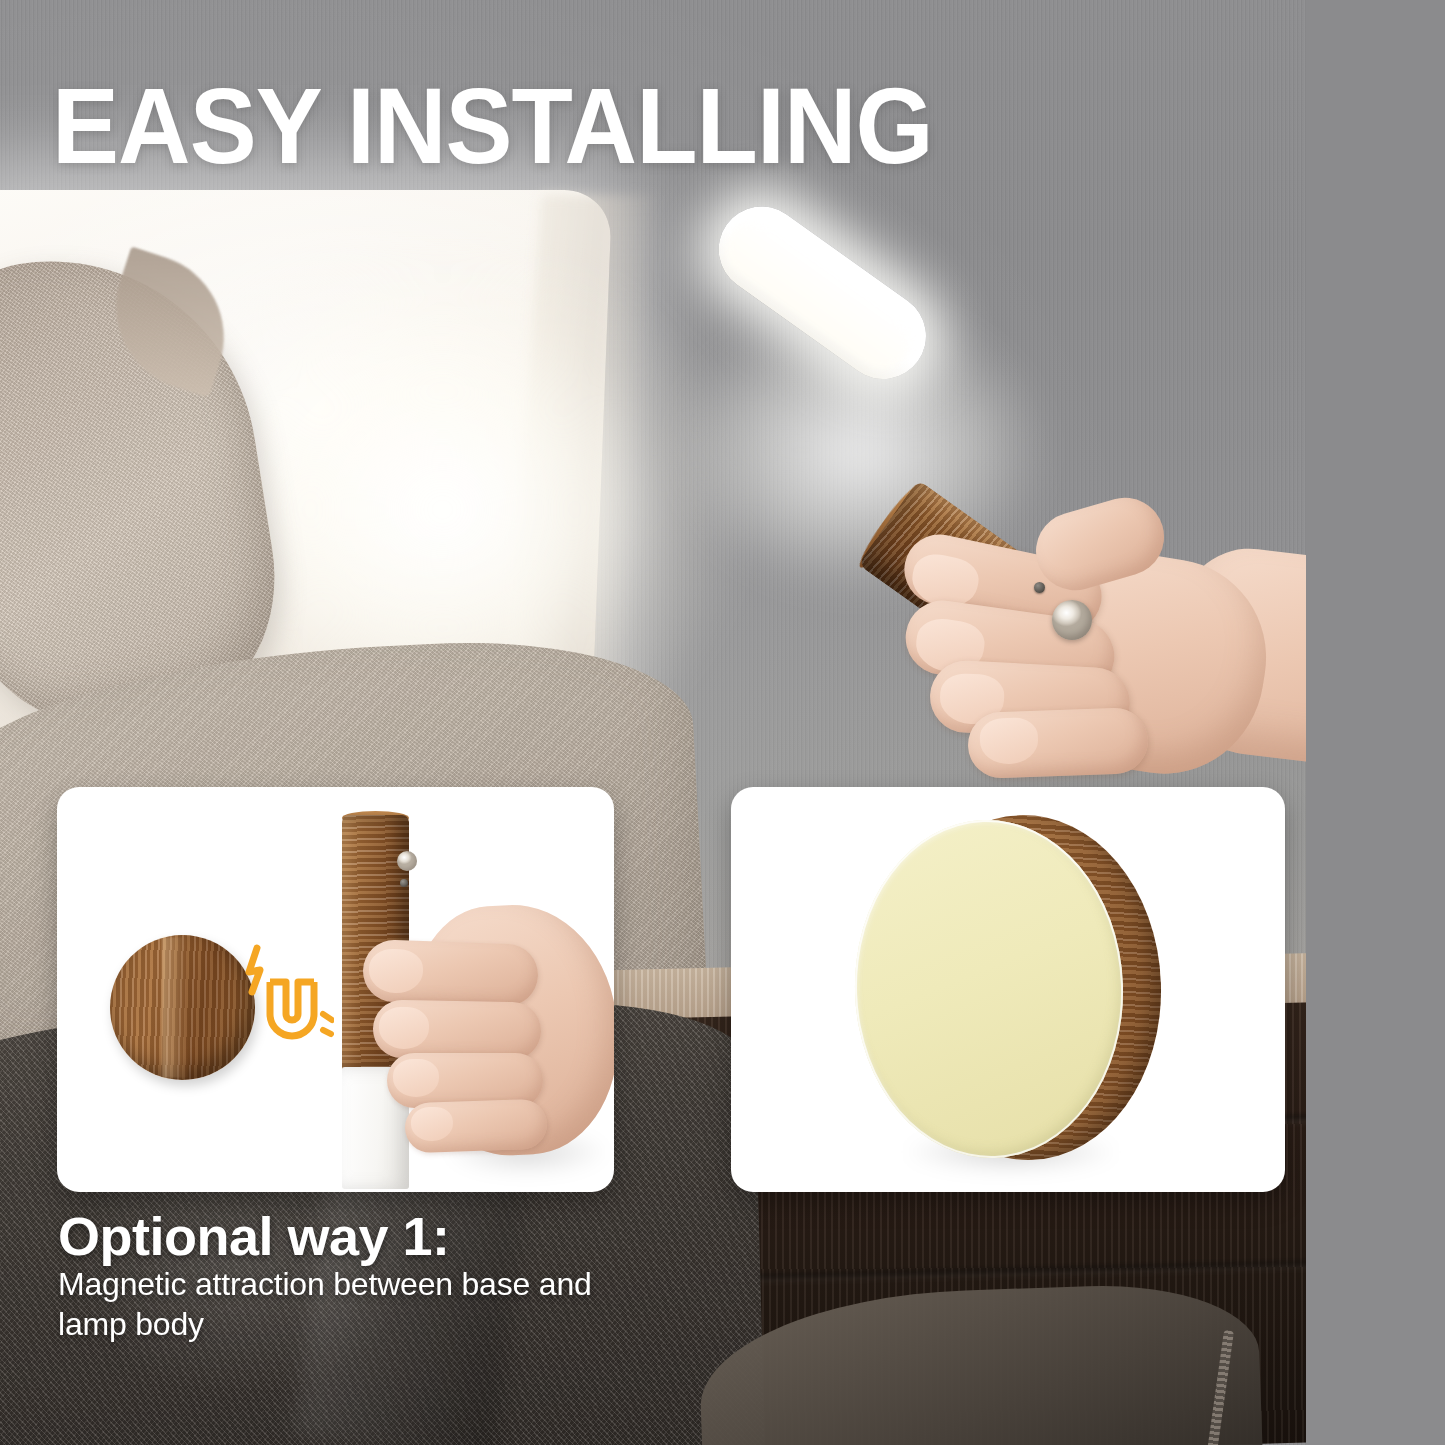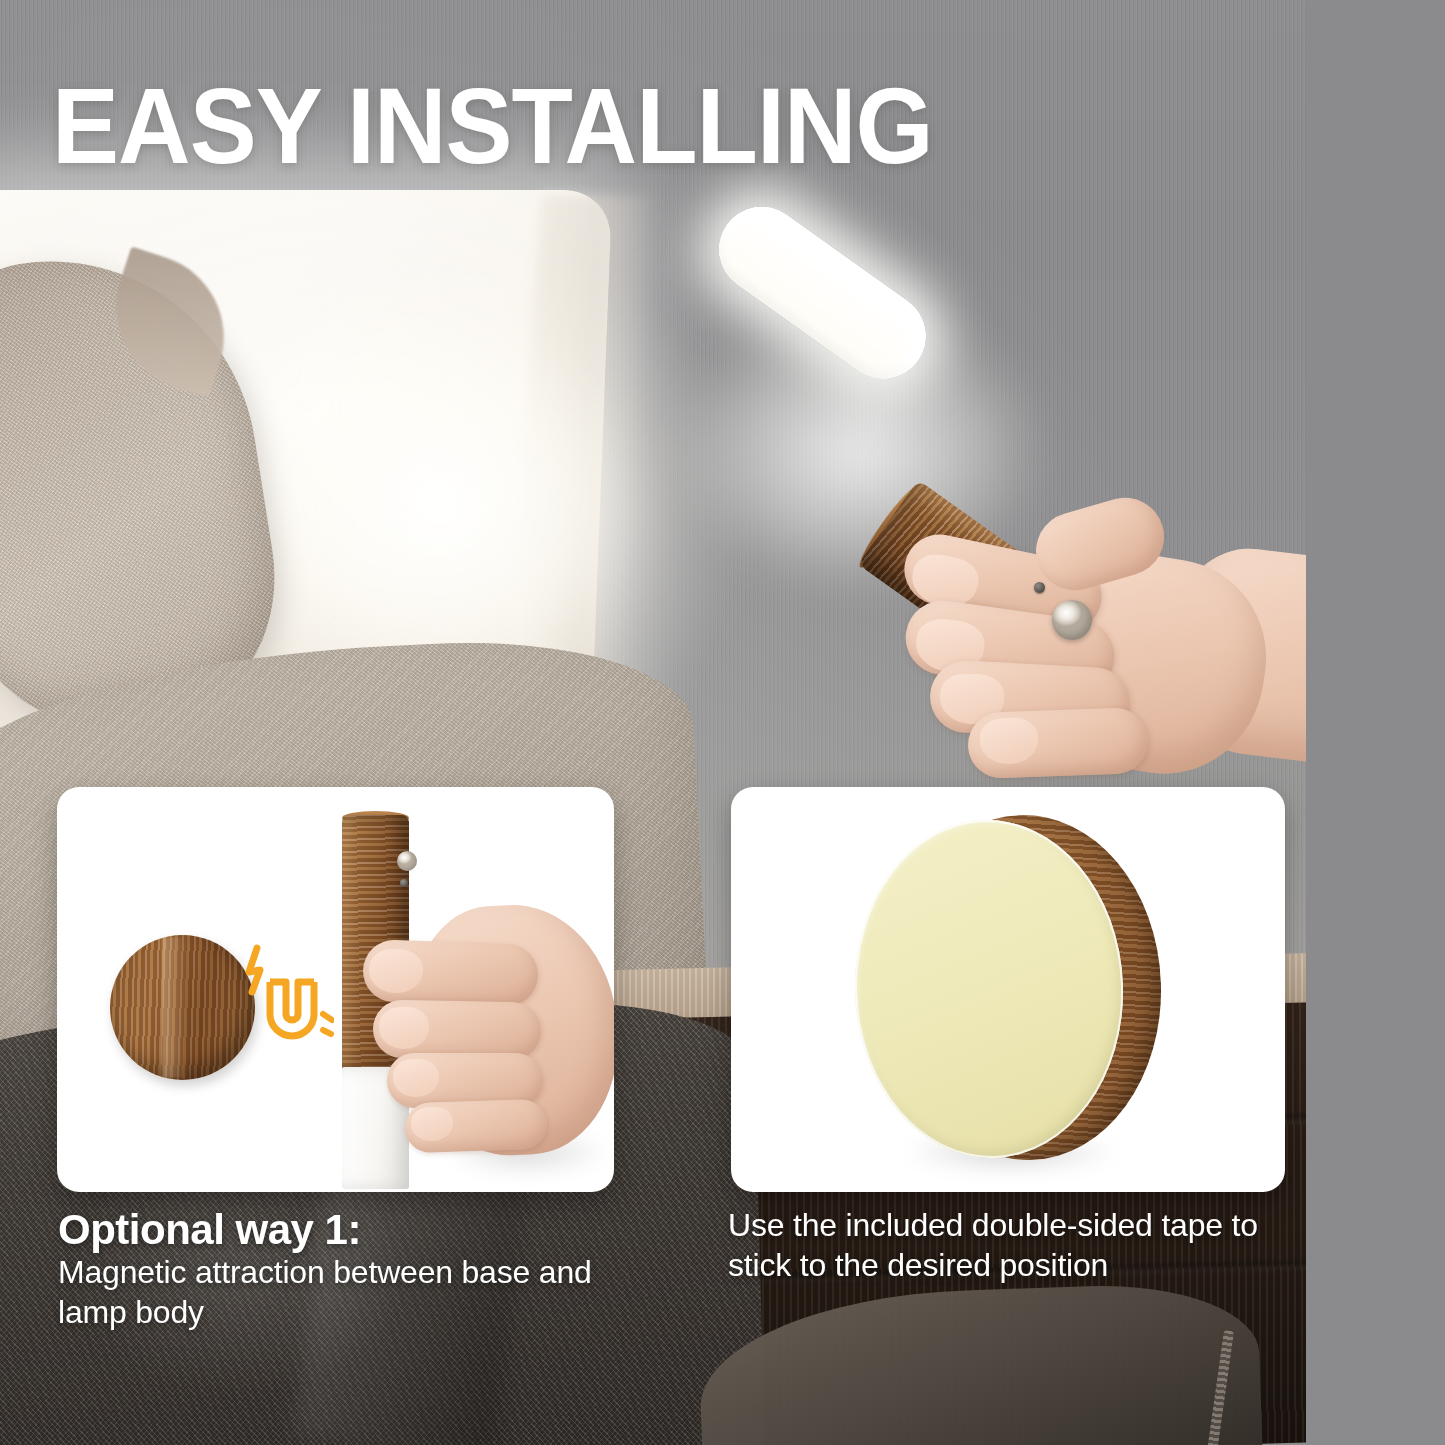--- a/index.html
+++ b/index.html
@@ -400,21 +400,21 @@
   .disc-shadow {
     position:absolute; left:130px; top:336px; width:300px; height:58px;
     background:radial-gradient(50% 50% at 50% 50%, rgba(0,0,0,0.18), rgba(0,0,0,0) 72%);
     filter:blur(9px);
   }
 
   
   .caption { position:absolute; color:#ffffff; text-shadow:0 2px 7px rgba(0,0,0,0.5); }
   #caption-left  { left:58px;  top:1208px; width:600px; }
   #caption-right { left:728px; top:1205px; width:600px; }
-  .cap-title { font-size:42px; font-weight:bold; line-height:1.04; letter-spacing:-0.5px; }
+  .cap-title { font-size:54px; font-weight:bold; line-height:1.04; letter-spacing:-0.5px; }
   .cap-body  { font-size:32px; font-weight:normal; line-height:1.26; letter-spacing:-0.2px; }
 </style>
 </head>
 <body>
 
 <div id="stage">
 
   <div class="scene">
     <div class="wall"></div>
     <div class="wall-texture"></div>
@@ -509,16 +509,15 @@
     <div class="disc-tape"></div>
     <div class="disc-tape-edge"></div>
   </div>
 
   <div class="caption" id="caption-left">
     <div class="cap-title">Optional way 1:</div>
     <div class="cap-body">Magnetic attraction between base and lamp body</div>
   </div>
 
   <div class="caption" id="caption-right">
-    <div class="cap-body">Use the included double-sided tape to stick to the desired position</div>
   </div>
 
 </div>
 
 </body></html>

